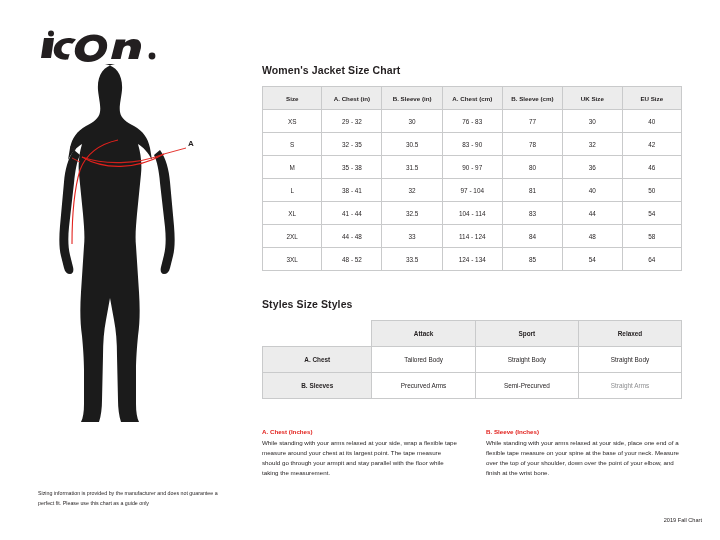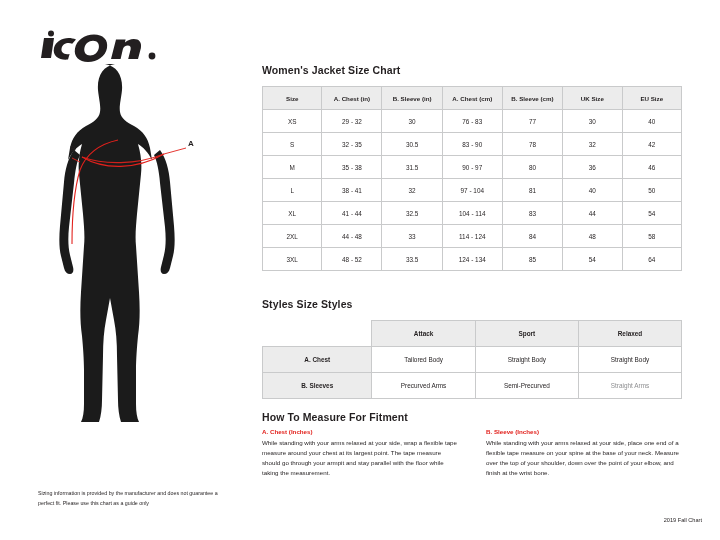--- a/index.html
+++ b/index.html
@@ -323,21 +323,20 @@
       </tr>
       <tr>
         <td class="rowlabel">B. Sleeves</td>
         <td class="cell">Precurved Arms</td>
         <td class="cell">Semi-Precurved</td>
         <td class="cell grey-txt">Straight Arms</td>
       </tr>
     </tbody>
   </table>
 
-  <h1 class="section-title" id="title-measure">How To Measure For Fitment</h1>
 
   <div id="measure">
     <div class="measure-col">
       <div class="measure-head">A. Chest (Inches)</div>
       <div class="measure-body">While standing with your arms relaxed at your side, wrap a flexible tape measure around your chest at its largest point. The tape measure should go through your armpit and stay parallel with the floor while taking the measurement.</div>
     </div>
     <div class="measure-col">
       <div class="measure-head">B. Sleeve (Inches)</div>
       <div class="measure-body">While standing with your arms relaxed at your side, place one end of a flexible tape measure on your spine at the base of your neck. Measure over the top of your shoulder, down over the point of your elbow, and finish at the wrist bone.</div>
     </div>

